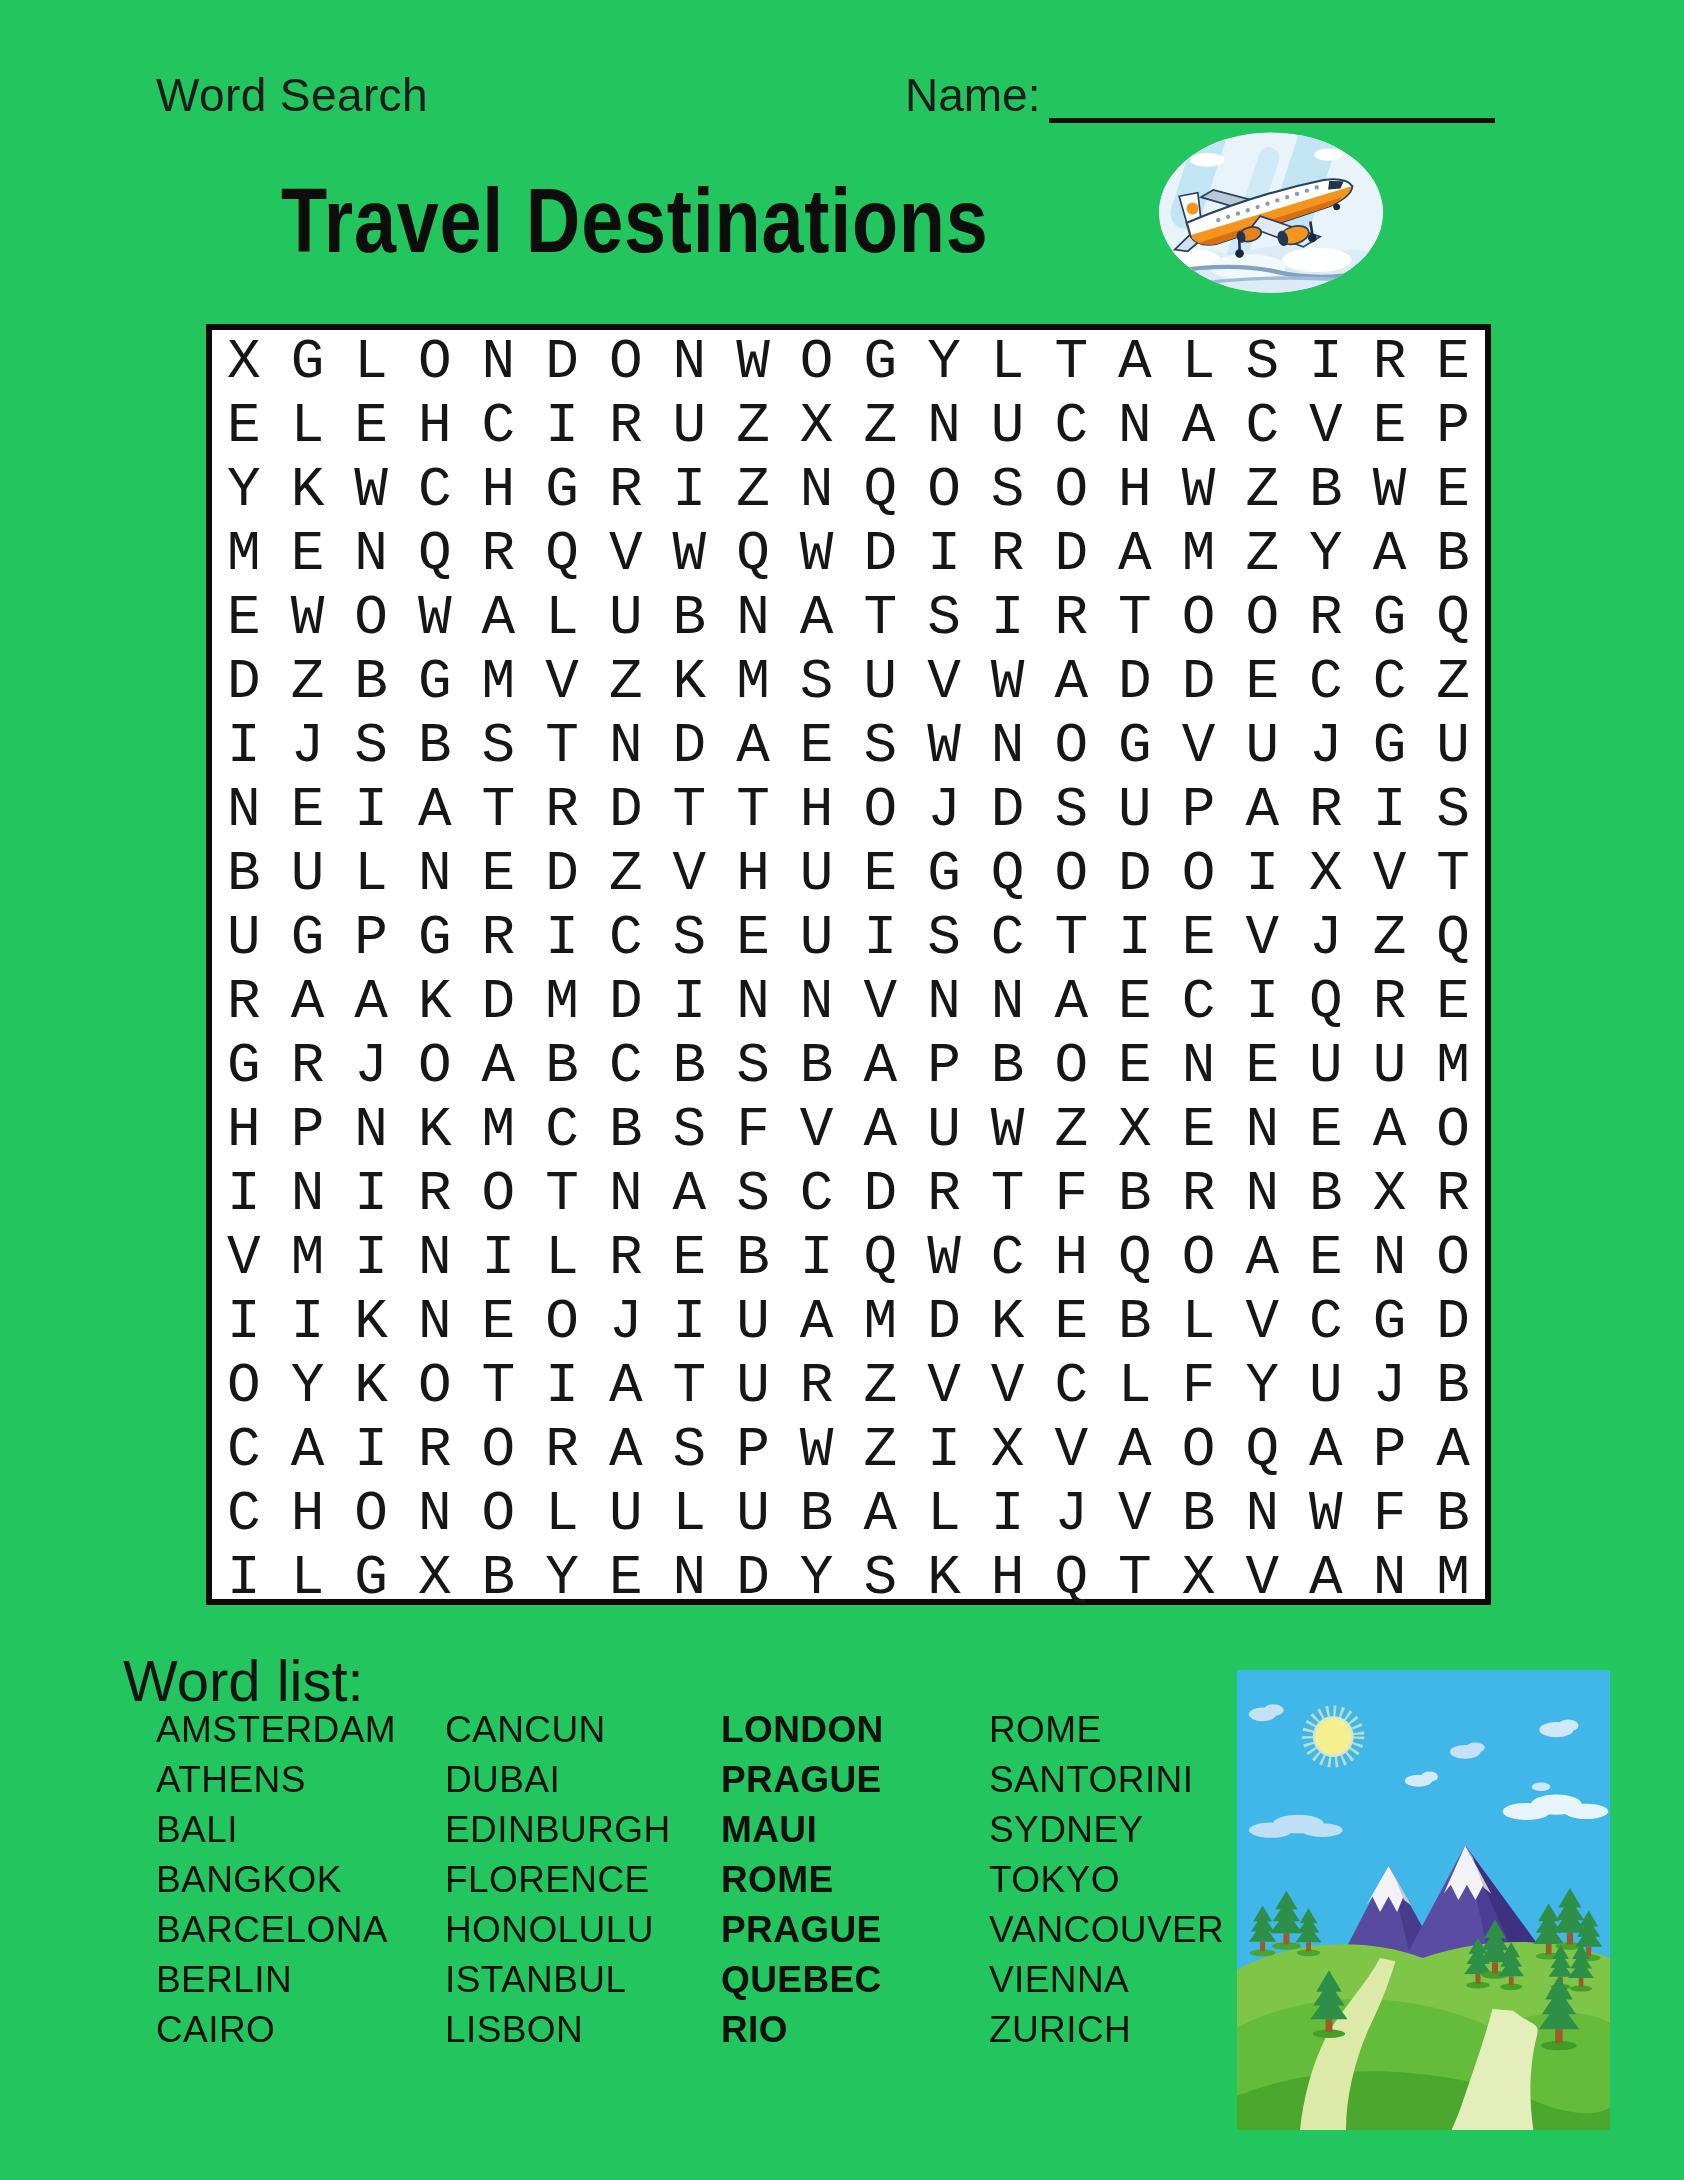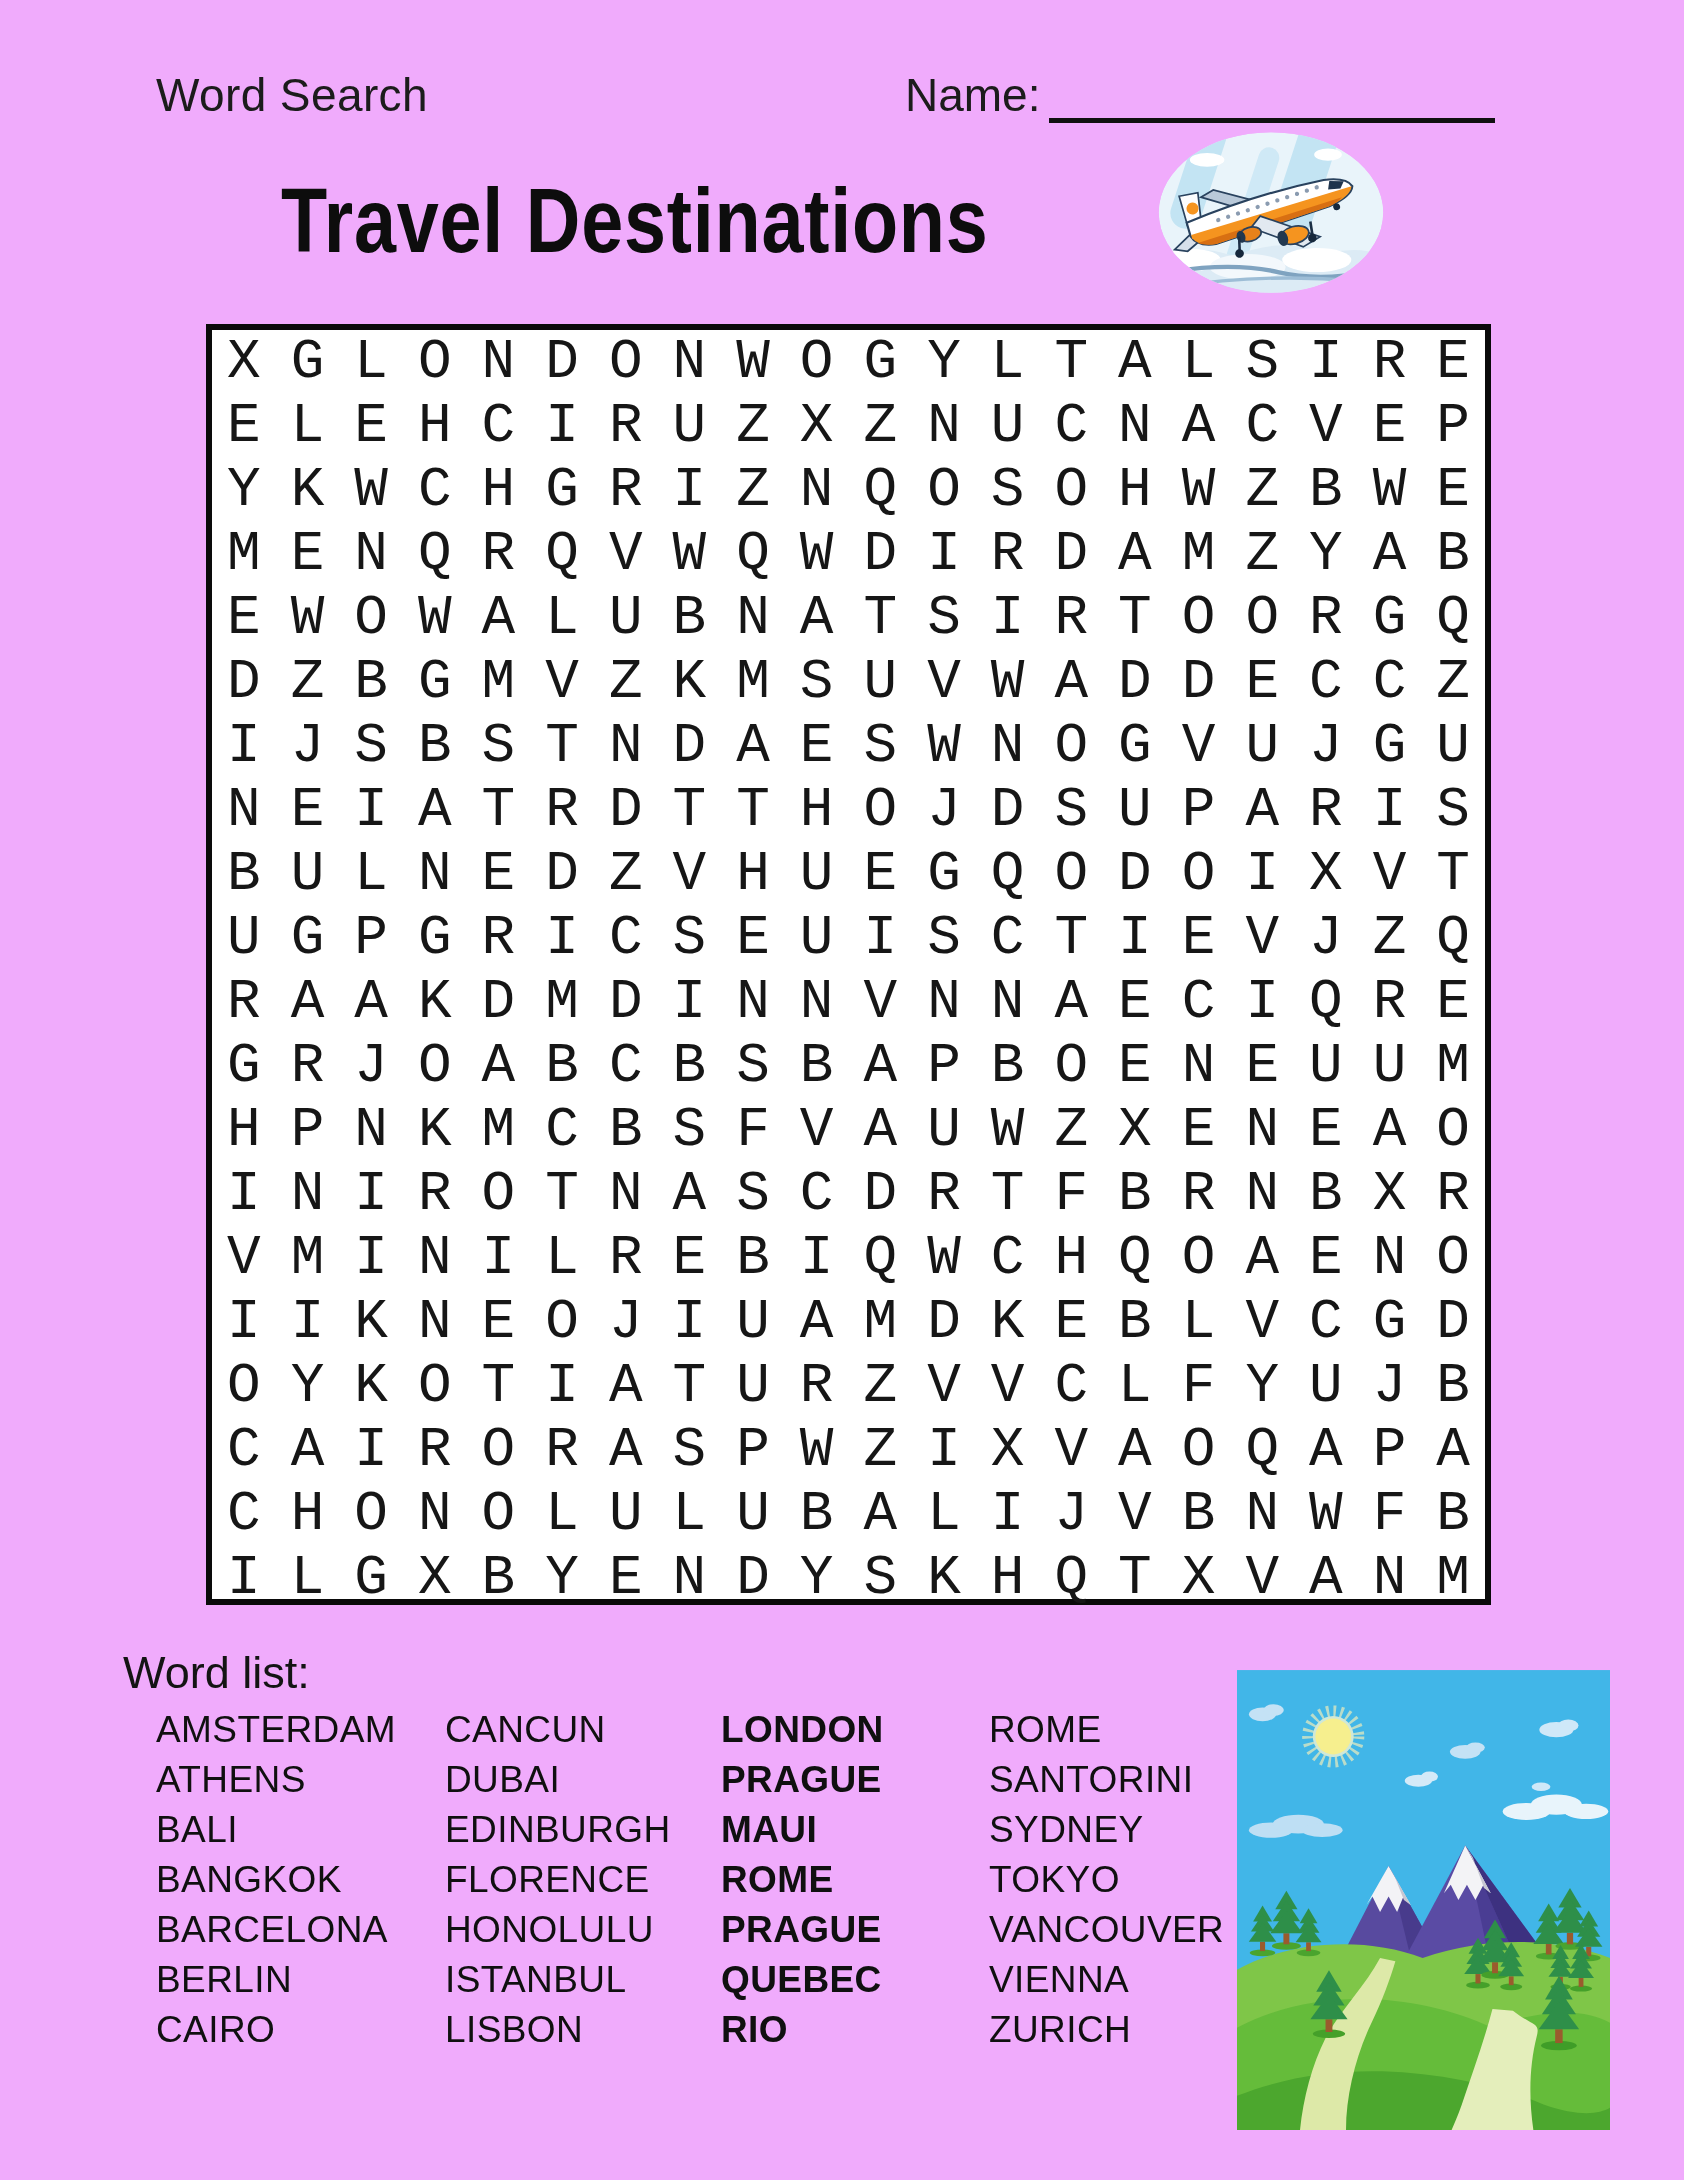--- a/index.html
+++ b/index.html
@@ -2,39 +2,39 @@
 <html style="font-size:13.6px"><head>
 <meta charset="utf-8">
 <style>
   :root{
     --sky:#41b6e8; --mtn:#5a4ba4; --mtn-dark:#3d3180; --snow:#f3f3f6;
     --hill-light:#7fc648; --hill-mid:#65bc3a; --hill-front:#4ca72e;
     --path:#dde9a8; --tree:#2e8f49; --trunk:#9a5b2d; --sun:#f6ef8e;
     --plane-orange:#f5941f; --ink:#111111; --footer-ink:#4f4f4f;
   }
   html,body{margin:0;padding:0;background:#fff;}
-  .page{position:relative;width:1685px;height:2181px;background:#f0abfc;
+  .page{position:relative;width:1685px;height:2181px;background:#22c55e;
         font-family:"Liberation Sans",sans-serif;overflow:hidden;color:var(--ink);}
 
   .ws-label{position:absolute;left:156px;top:68px;font-size:46px;color:#1c1c1c;letter-spacing:0.4px;}
   .name-label{position:absolute;left:905px;top:68px;font-size:46px;color:#1c1c1c;}
   .name-line{position:absolute;left:1049px;top:82px;width:446px;height:36px;border-bottom:5.1px solid #101010;}
 
   .title{position:absolute;left:281px;top:170px;font-size:90px;font-weight:900;color:#0d0d0d;
          letter-spacing:0.9px;white-space:nowrap;transform:scaleX(.84);transform-origin:left top;}
 
   .plane{position:absolute;left:1157px;top:129px;width:228px;height:167px;}
 
   .grid-box{position:absolute;left:206px;top:324px;width:1285px;height:1281px;
             border:6.8px solid #0a0a0a;box-sizing:border-box;background:#fff;
             display:grid;grid-template-columns:repeat(20,1fr);grid-template-rows:repeat(20,1fr);}
   .cell{display:flex;align-items:center;justify-content:center;
         font-family:"Liberation Mono",monospace;font-size:56px;color:#161616;}
 
-  .wl-heading{position:absolute;left:123px;top:1647px;font-size:45px;color:#141414;}
+  .wl-heading{position:absolute;left:123px;top:1647px;font-size:58px;color:#141414;}
   .wl-col{position:absolute;top:1705px;margin:0;padding:0;list-style:none;
           font-size:37px;color:#101010;letter-spacing:0.4px;}
   .wl-col li{height:50px;display:flex;align-items:center;}
   .wl-col.c0{left:156px;} .wl-col.c1{left:445px;} .wl-col.c2{left:721px;font-weight:bold;} .wl-col.c3{left:989px;}
 
   .scene{position:absolute;left:1237px;top:1670px;width:373px;height:460px;}
 
   .footer{position:absolute;left:0;top:2121px;width:100%;text-align:center;
           font-size:37px;color:var(--footer-ink);}
 </style>

